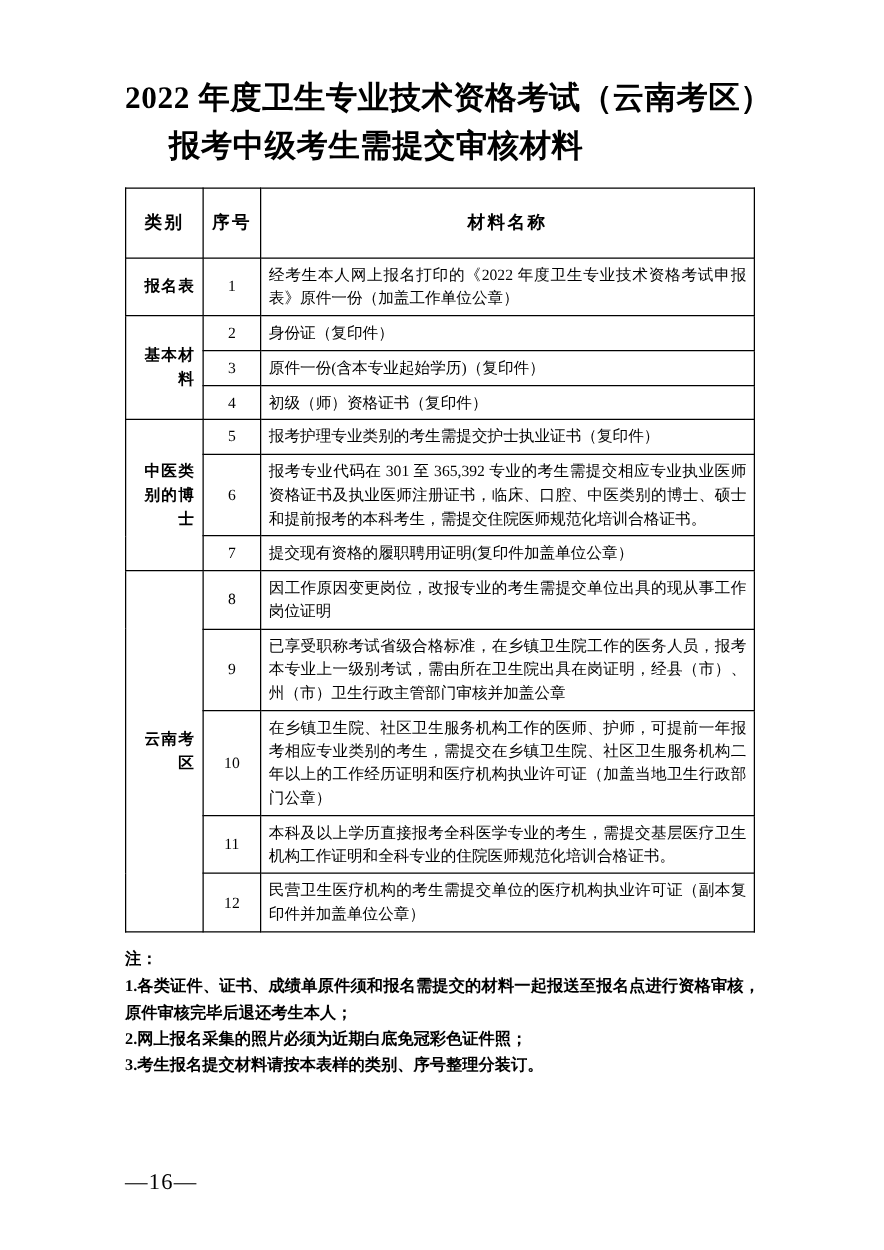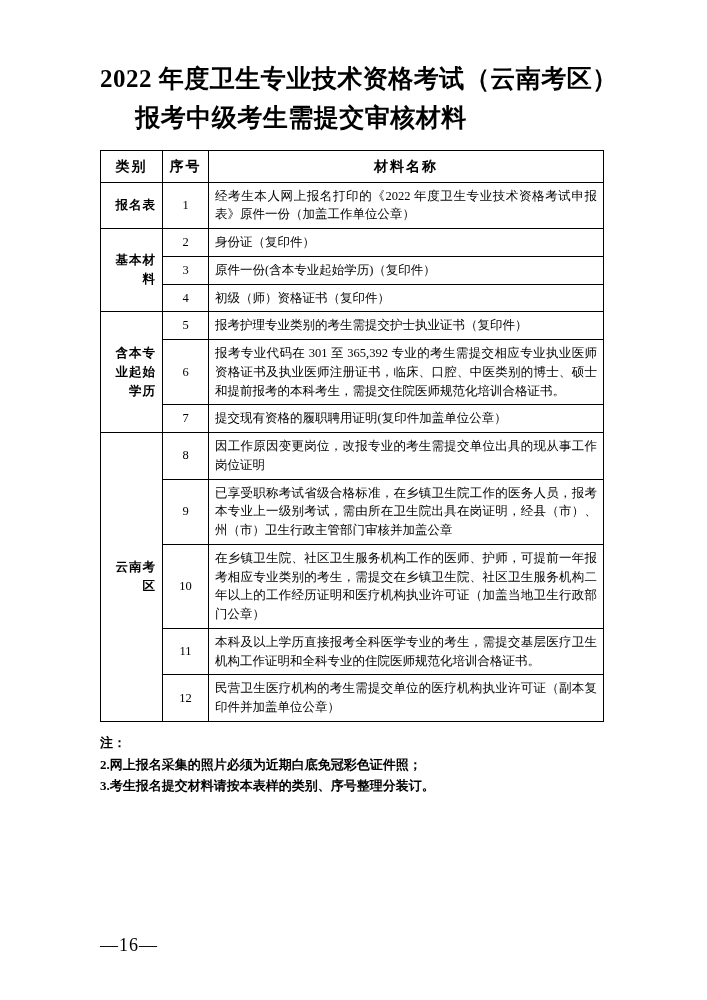--- a/index.html
+++ b/index.html
@@ -46,21 +46,21 @@
     padding: 4px 6px;
     font-size: 12.5px;
     line-height: 1.5;
     vertical-align: middle;
     font-family: "Liberation Serif", "DejaVu Serif", serif;
   }
   table.materials thead th {
     text-align: center;
     font-weight: bold;
     font-size: 14px;
-    padding: 5px 4px;
+    padding: 17px 4px;
     letter-spacing: 2px;
   }
   .col-cat { width: 62px; text-align: center; }
   .col-num { width: 46px; text-align: center; }
   .col-name { text-align: left; }
   td.cat {
     text-align: right;
     font-weight: bold;
     letter-spacing: 1px;
     line-height: 1.6;
@@ -135,21 +135,21 @@
       </tr>
       <tr>
         <td class="num">3</td>
         <td class="name">原件一份(含本专业起始学历)（复印件）</td>
       </tr>
       <tr>
         <td class="num">4</td>
         <td class="name">初级（师）资格证书（复印件）</td>
       </tr>
       <tr>
-        <td class="cat" rowspan="3">含本专业起始学历</td>
+        <td class="cat" rowspan="3">中医类别的博士</td>
         <td class="num">5</td>
         <td class="name">报考护理专业类别的考生需提交护士执业证书（复印件）</td>
       </tr>
       <tr>
         <td class="num">6</td>
         <td class="name">报考专业代码在 301 至 365,392 专业的考生需提交相应专业执业医师资格证书及执业医师注册证书，临床、口腔、中医类别的博士、硕士和提前报考的本科考生，需提交住院医师规范化培训合格证书。</td>
       </tr>
       <tr>
         <td class="num">7</td>
         <td class="name">提交现有资格的履职聘用证明(复印件加盖单位公章）</td>
@@ -173,19 +173,20 @@
       </tr>
       <tr>
         <td class="num">12</td>
         <td class="name">民营卫生医疗机构的考生需提交单位的医疗机构执业许可证（副本复印件并加盖单位公章）</td>
       </tr>
     </tbody>
   </table>
 
   <div class="notes">
     <p class="note-head">注：</p>
+    <p>1.各类证件、证书、成绩单原件须和报名需提交的材料一起报送至报名点进行资格审核，原件审核完毕后退还考生本人；</p>
     <p>2.网上报名采集的照片必须为近期白底免冠彩色证件照；</p>
     <p>3.考生报名提交材料请按本表样的类别、序号整理分装订。</p>
   </div>
 
   <div class="page-number">—16—</div>
 
 </div>
 
 </body></html>

